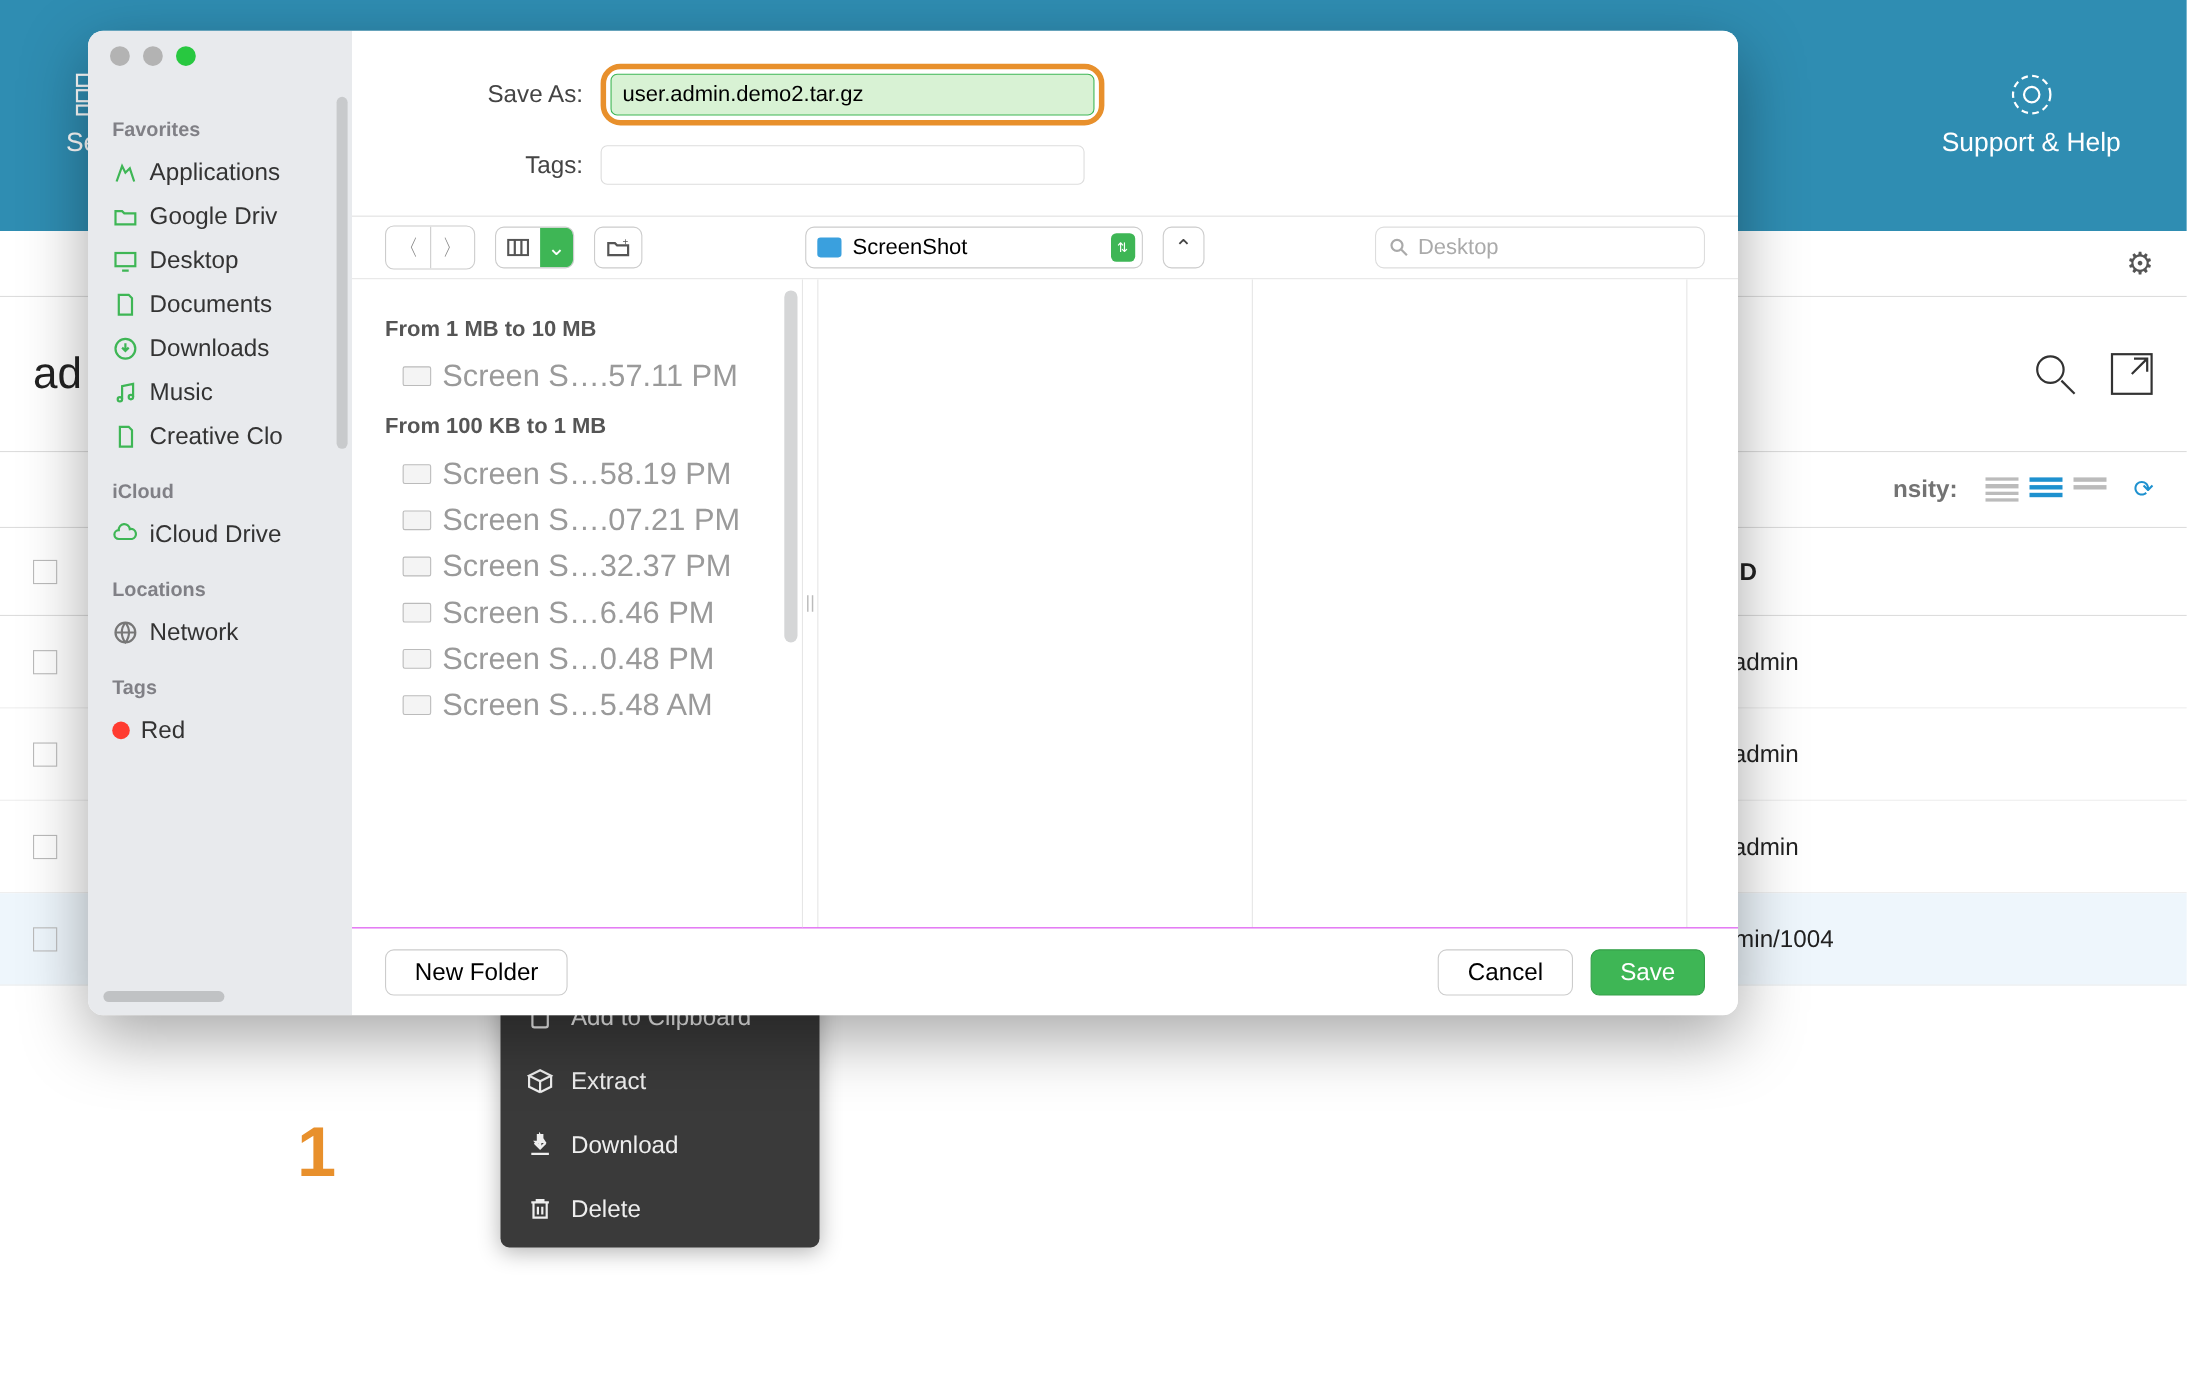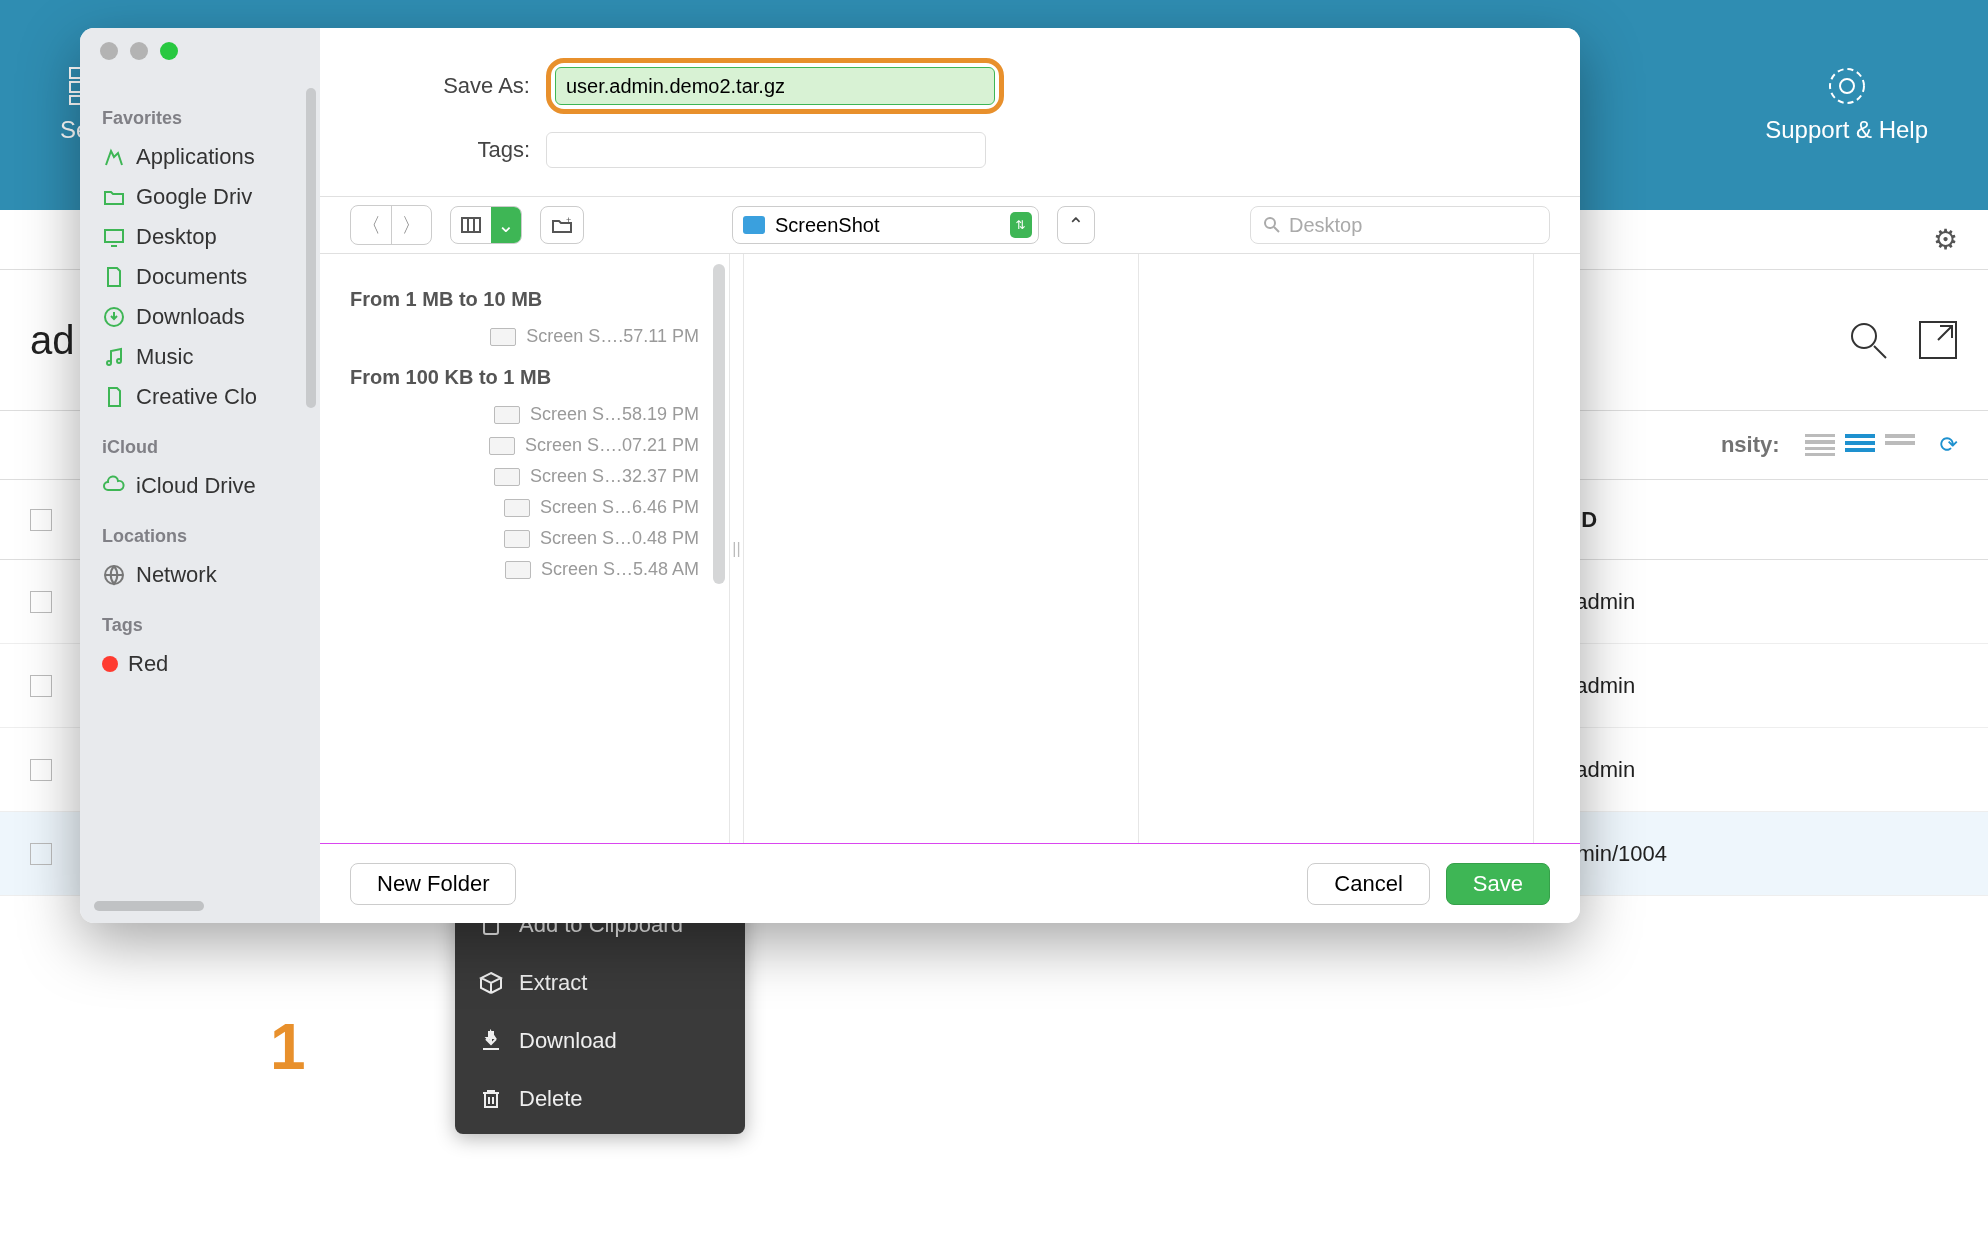--- a/index.html
+++ b/index.html
@@ -86,21 +86,21 @@
   .view-grp .seg.drop { background: #3eb655; color: #fff; width: 30px; }
   .loc-drop { display: inline-flex; align-items: center; border: 1px solid #ccc; border-radius: 8px; height: 38px; padding: 0 6px 0 10px; gap: 10px; margin-left: 130px; }
   .loc-folder { width: 22px; height: 18px; background: #3aa0de; border-radius: 3px; }
   .loc-text { font-size: 20px; padding-right: 120px; }
   .loc-updn { width: 22px; height: 26px; background: #3eb655; border-radius: 5px; color: #fff; font-size: 12px; display: inline-flex; align-items: center; justify-content: center; }
   .search-box { display: inline-flex; align-items: center; border: 1px solid #ddd; border-radius: 8px; height: 38px; padding: 0 12px; gap: 8px; color: #aaa; width: 300px; margin-left: auto; }
 
   .dlg-browser { flex: 1; display: flex; background: #fff; }
   .col-pane { border-right: 1px solid #e6e6e6; padding: 20px 14px 10px 30px; overflow: hidden; }
   .pane-group { font-size: 20px; font-weight: 700; color: #555; margin: 14px 0 10px; }
-  .pane-item { display: flex; align-items: center; gap: 10px; padding: 5px 16px; font-size: 18px; color: #9a9a9a; white-space: nowrap; justify-content: flex-end; }
+  .pane-item { display: flex; align-items: center; gap: 10px; padding: 5px 16px; font-size: 28px; color: #9a9a9a; white-space: nowrap; }
   .pane-item .thumb { width: 26px; height: 18px; border: 1px solid #bbb; background: #f4f4f4; border-radius: 2px; }
   .pane1 { width: 410px; position: relative; }
   .pane-scroll { position: absolute; right: 4px; top: 10px; width: 12px; height: 320px; background: #d5d6d7; border-radius: 6px; }
   .pane2, .pane3 { width: 395px; }
   .pane-drag { width: 14px; display: flex; align-items: center; justify-content: center; color: #bbb; font-size: 16px; border-right: 1px solid #e6e6e6; }
 
   .dlg-footer { height: 80px; border-top: 1px solid #d946ef; display: flex; align-items: center; padding: 0 30px; }
   .btn { height: 42px; padding: 0 26px; border-radius: 8px; font-size: 22px; border: 1px solid #ccc; background: #fff; cursor: pointer; }
   .btn.save { background: #3eb655; color: #fff; border-color: #36a04a; margin-left: 16px; }
   .footer-spacer { flex: 1; }

